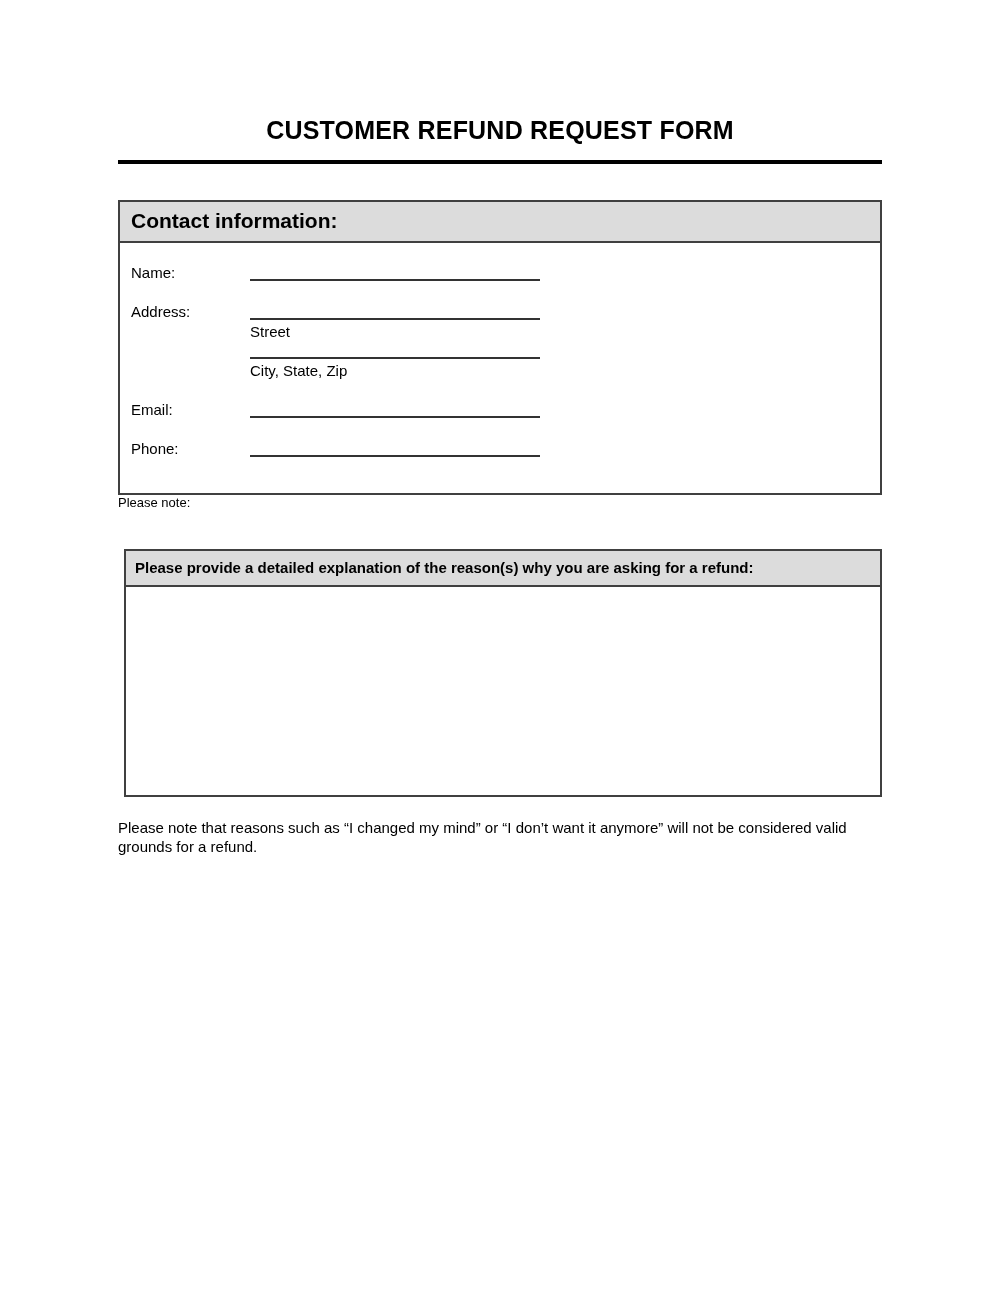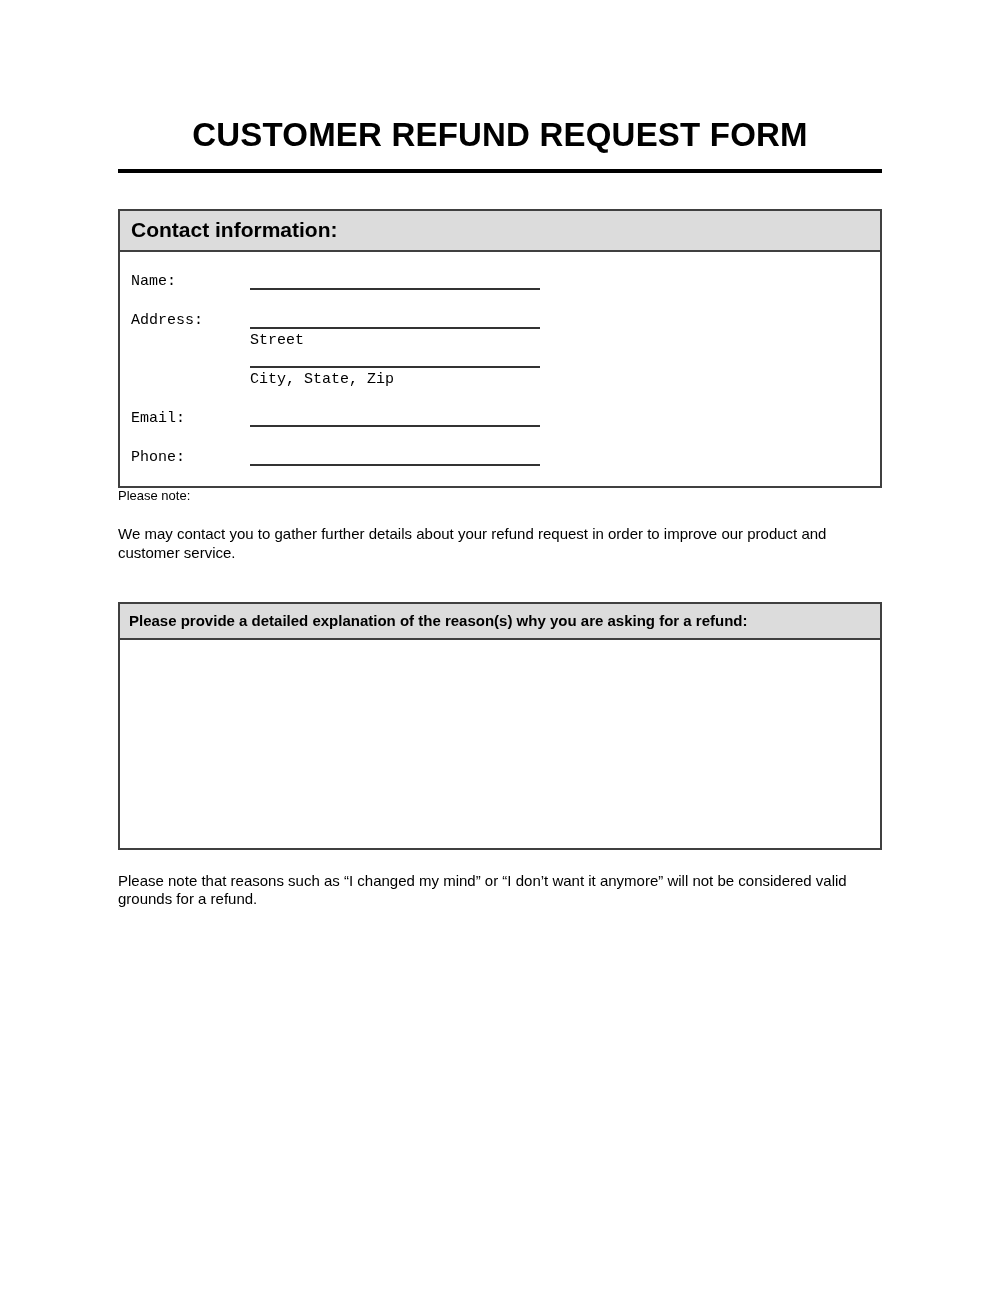--- a/index.html
+++ b/index.html
@@ -17,21 +17,21 @@
     min-height: 1290px;
     background: #ffffff;
   }
   .content {
     padding: 0 118px;
   }
   .title {
     margin: 0;
     padding-top: 116px;
     text-align: center;
-    font-size: 33px;
+    font-size: 25px;
     font-weight: bold;
     letter-spacing: 0.2px;
   }
   .title-rule {
     height: 4px;
     background: #000000;
     margin-top: 15px;
   }
   .intro {
     margin-top: 41px;
@@ -60,23 +60,22 @@
   .box-header {
     background: #dcdcdc;
     border-bottom: 2px solid #404040;
     font-weight: bold;
     padding: 7px 11px 8px;
   }
   .box-header.contact-hdr { font-size: 21px; }
   .box-header.explain-hdr { font-size: 15px; padding: 8px 9px 9px; }
 
   .contact-body {
-    padding: 21px 11px 20px;
+    padding: 21px 11px 36px;
     font-size: 15px;
-    font-family: Liberation Mono, monospace;
   }
   .field-row {
     display: flex;
     align-items: flex-end;
     margin-bottom: 22px;
   }
   .field-row.last { margin-bottom: 0; }
   .field-label { width: 119px; }
   .field-line {
     width: 290px;
@@ -99,21 +98,21 @@
   .addr-block .field-row { margin-bottom: 0; }
 
   .please-note {
     font-size: 13px;
   }
   .contact-note {
     margin-top: 22px;
     font-size: 15px;
     line-height: 1.25;
   }
-  .box.explain { margin-top: 39px; }
+  .box.explain { margin-top: 39px; margin-left: 6px; }
   .explain-body {
     height: 208px;
     background: #ffffff;
   }
   .final-note {
     margin-top: 22px;
     font-size: 15px;
     line-height: 1.25;
   }
 </style>
@@ -156,21 +155,20 @@
         <div class="field-row last">
           <span class="field-label">Phone:</span>
           <span class="field-line"></span>
         </div>
 
       </div>
     </div>
 
     <div class="please-note">Please note:</div>
 
-    <div class="contact-note">We may contact you to gather further details about your refund request in order to improve our product and customer service.</div>
 
     <div class="box explain">
       <div class="box-header explain-hdr">Please provide a detailed explanation of the reason(s) why you are asking for a refund:</div>
       <div class="explain-body"></div>
     </div>
 
     <div class="final-note">Please note that reasons such as “I changed my mind” or “I don’t want it anymore” will not be considered valid grounds for a refund.</div>
 
   </div>
 </div>

